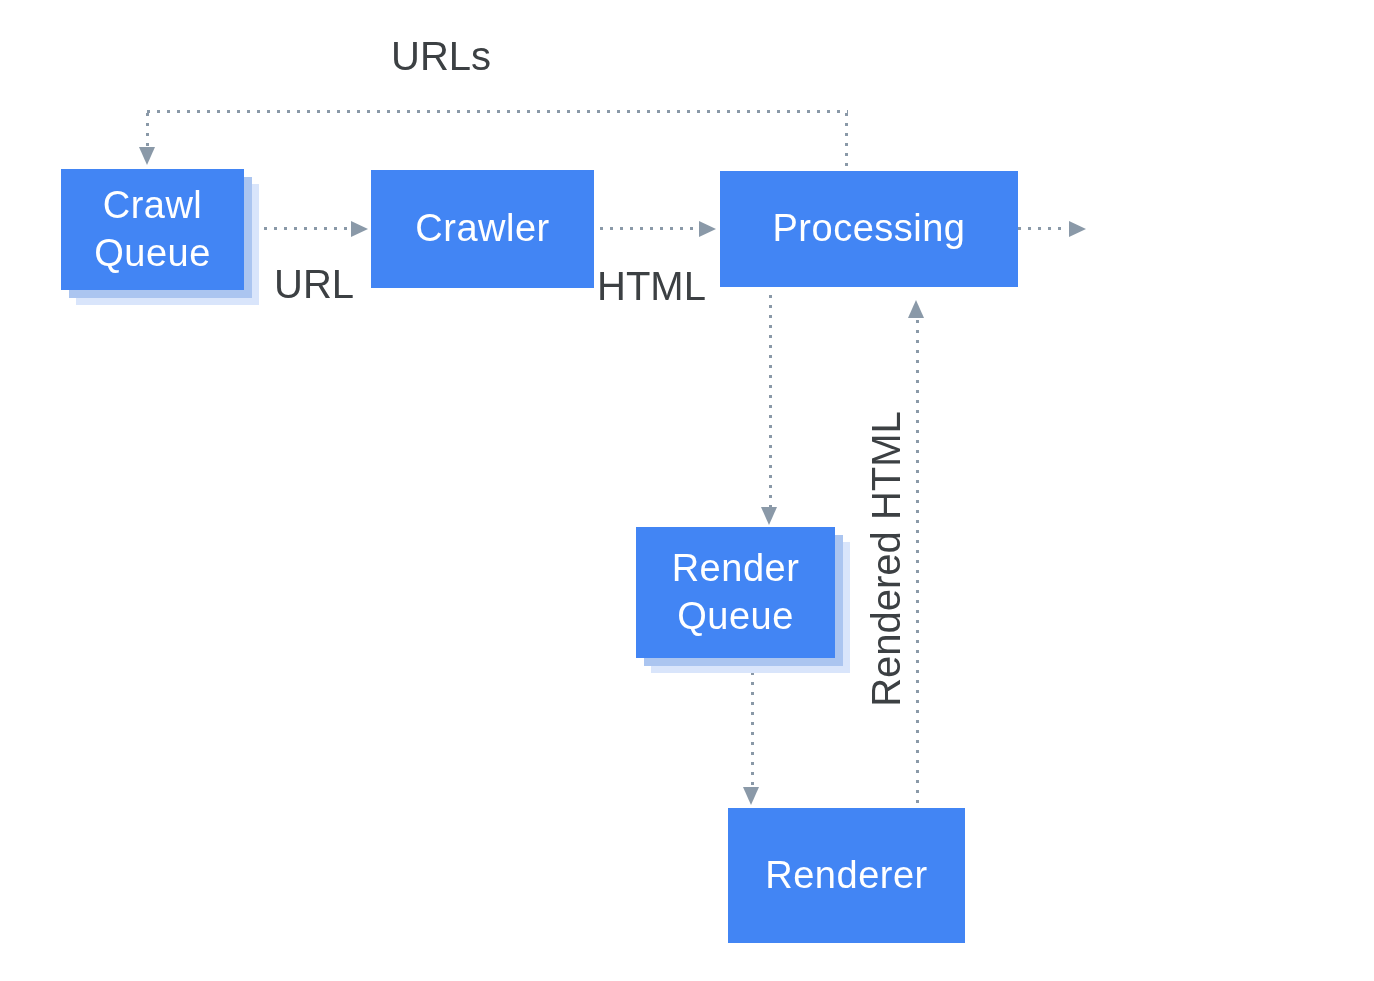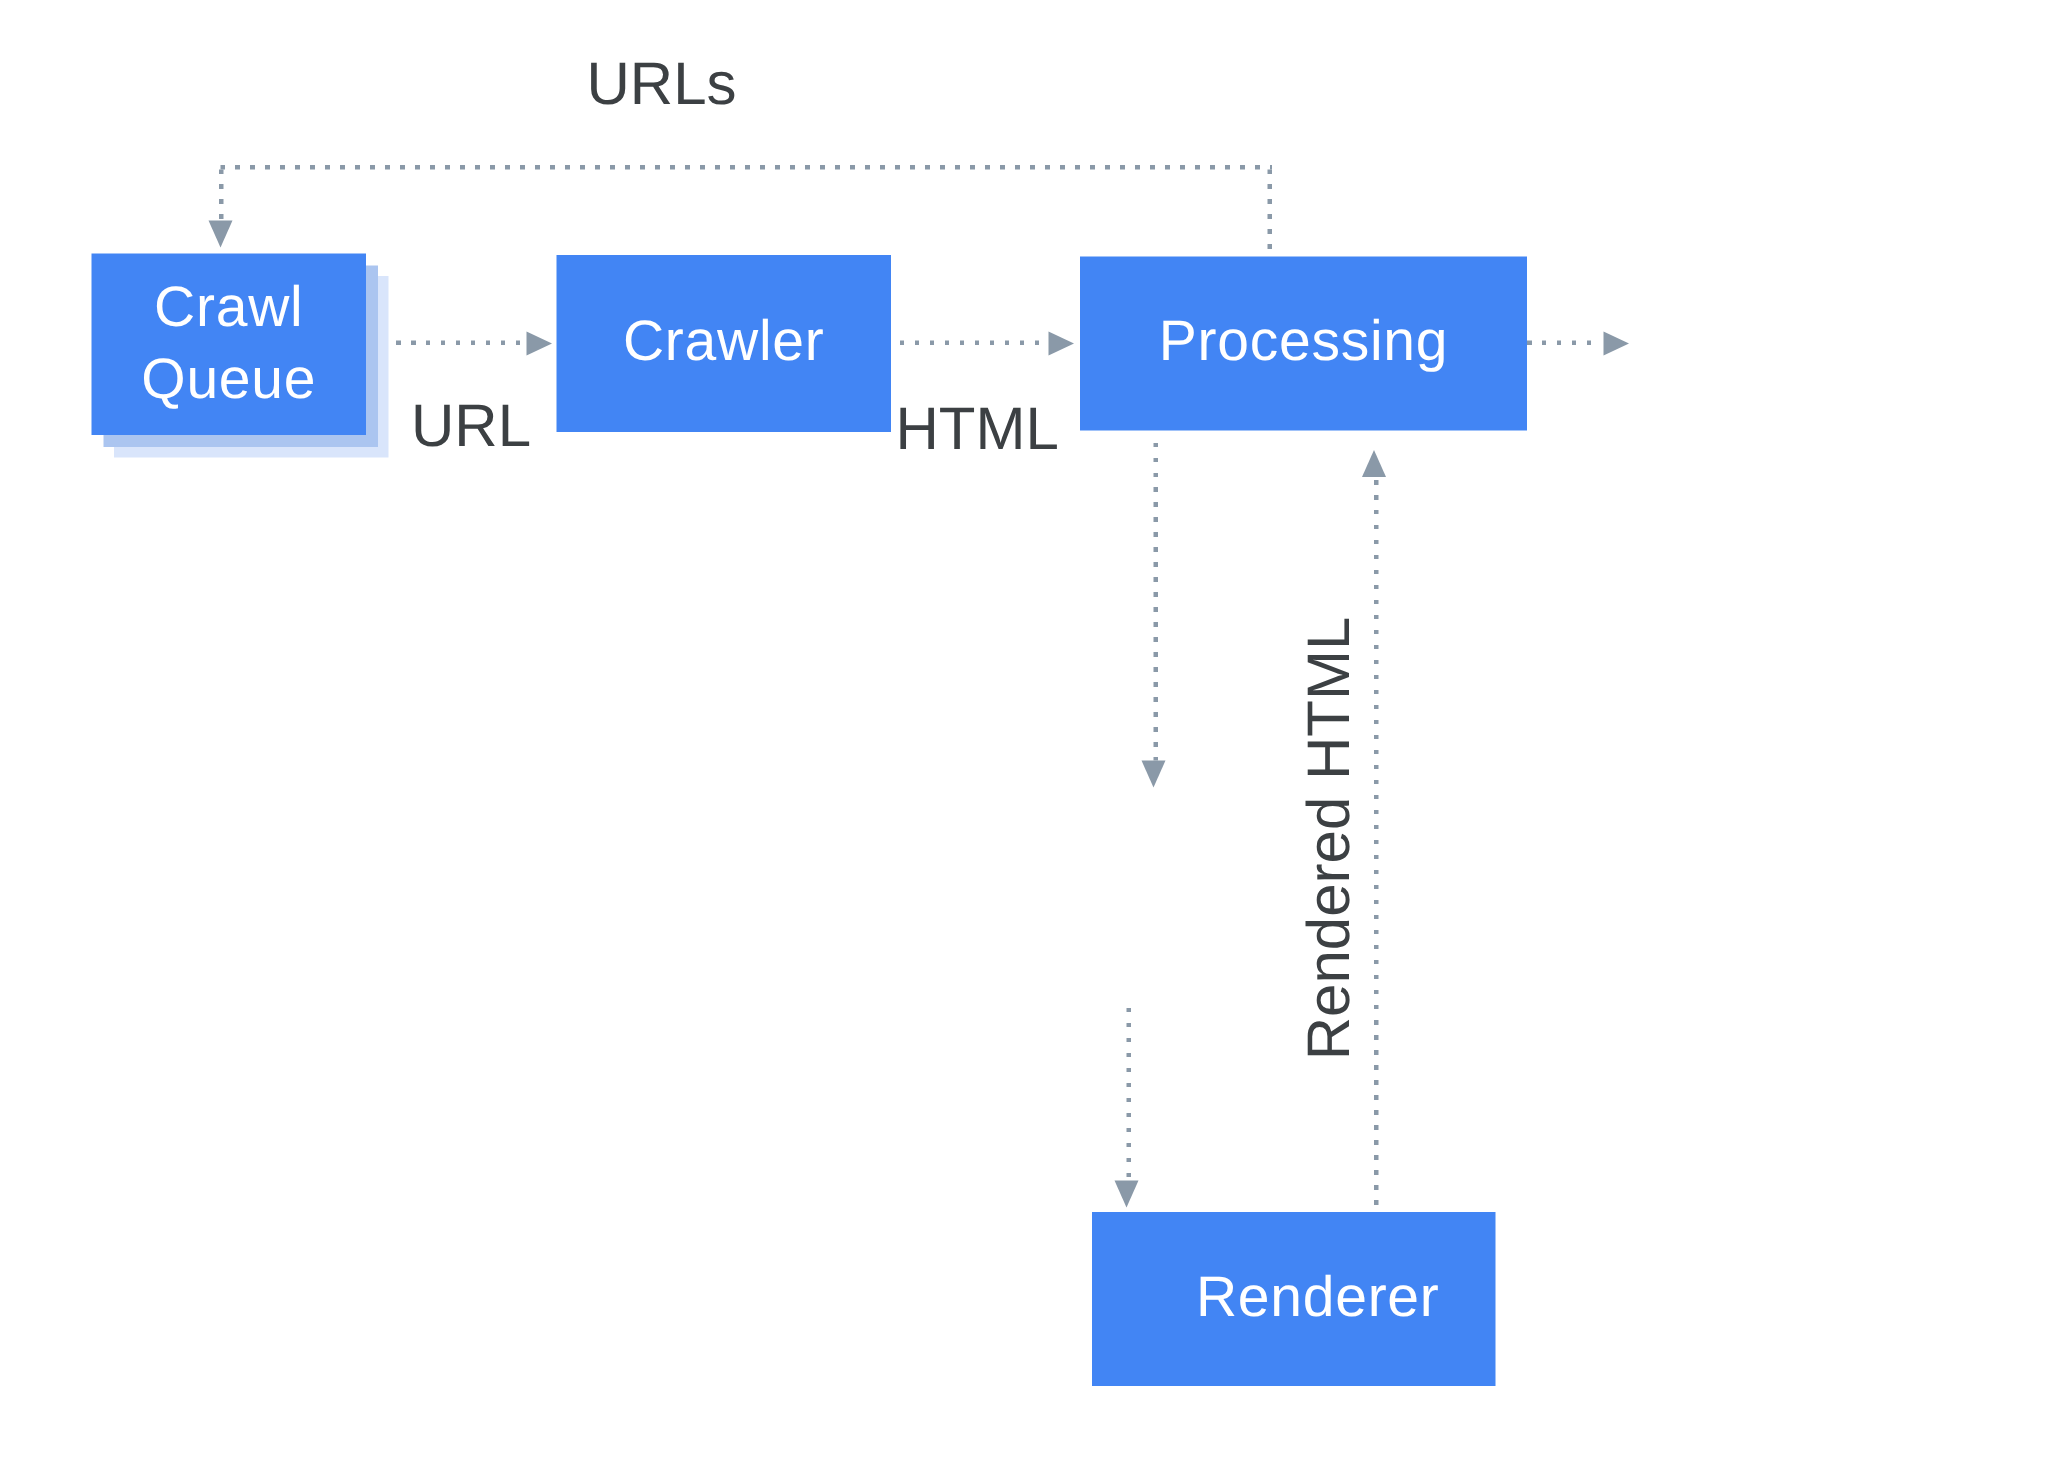--- a/index.html
+++ b/index.html
@@ -35,21 +35,21 @@
     letter-spacing:0.5px;
   }
   .node.shadowed{
     box-shadow:8px 8px 0 var(--shadow-inner), 15px 15px 0 var(--shadow-outer);
   }
   #node-crawl-queue {left:51px;  top:169px; width:183px; height:121px;margin-left:10px;}
   #node-crawler     {left:371px; top:170px; width:223px; height:118px;}
   #node-processing  {left:720px; top:171px; width:298px; height:116px;}
   #node-index       {left:1089px;top:172px; width:215px; height:114px;}
   #node-render-queue{left:636px; top:527px; width:199px; height:131px;}
-  #node-renderer    {left:728px; top:808px; width:237px; height:116px;padding-left:32px;}
+  #node-renderer    {left:728px; top:808px; width:237px; height:135px;}
   .node-label{display:block;padding:0 10px;}
 
   
   .edge{position:absolute;inset:0;pointer-events:none;}
   .h-dots{
     position:absolute;height:3px;
     background:repeating-linear-gradient(90deg, var(--arrow) 0 3px, transparent 3px 10px);
   }
   .v-dots{
     position:absolute;width:3px;
@@ -152,17 +152,20 @@
 
   <div class="node shadowed" id="node-crawl-queue">
     <span class="node-label">Crawl Queue</span>
   </div>
   <div class="node" id="node-crawler">
     <span class="node-label">Crawler</span>
   </div>
   <div class="node" id="node-processing">
     <span class="node-label">Processing</span>
   </div>
+  <div class="node shadowed" id="node-render-queue">
+    <span class="node-label">Render Queue</span>
+  </div>
   <div class="node" id="node-renderer">
     <span class="node-label">Renderer</span>
   </div>
 
 </div>
 
 </body></html>

